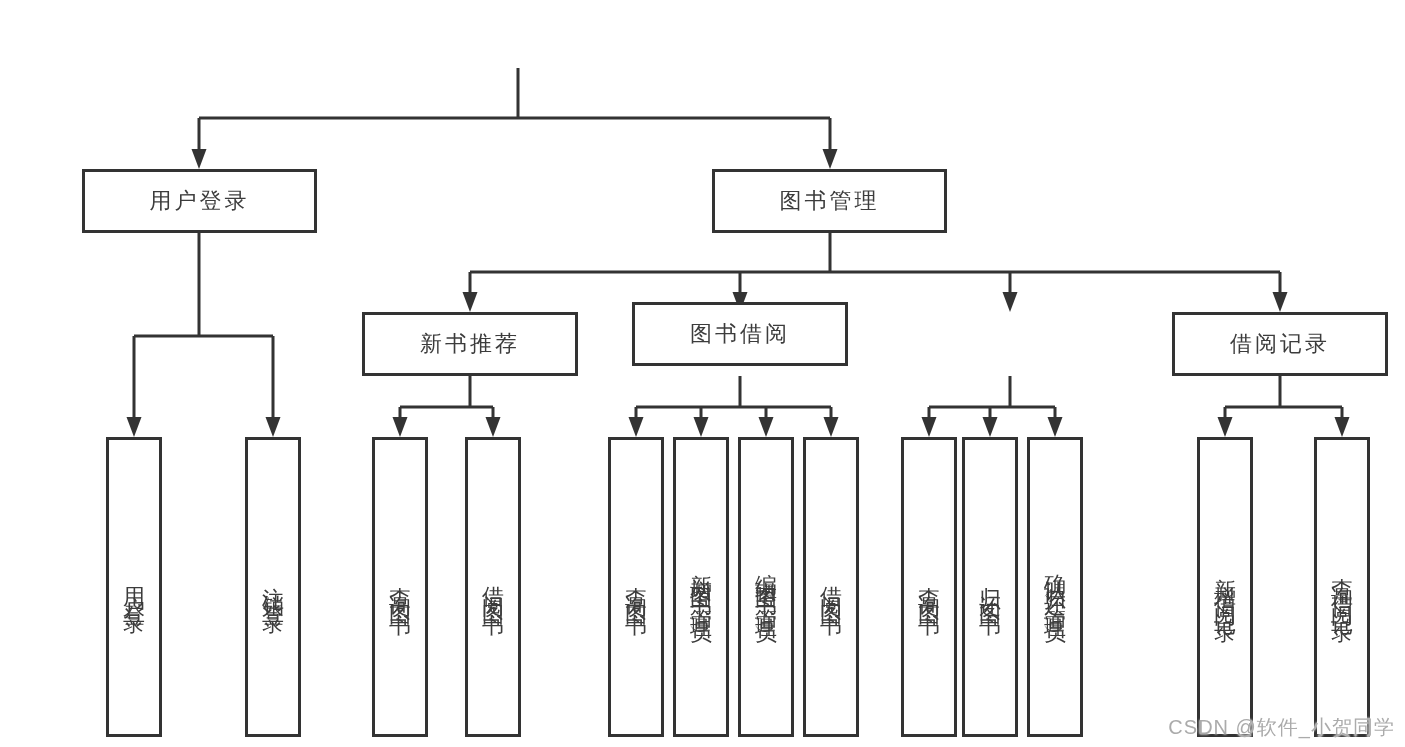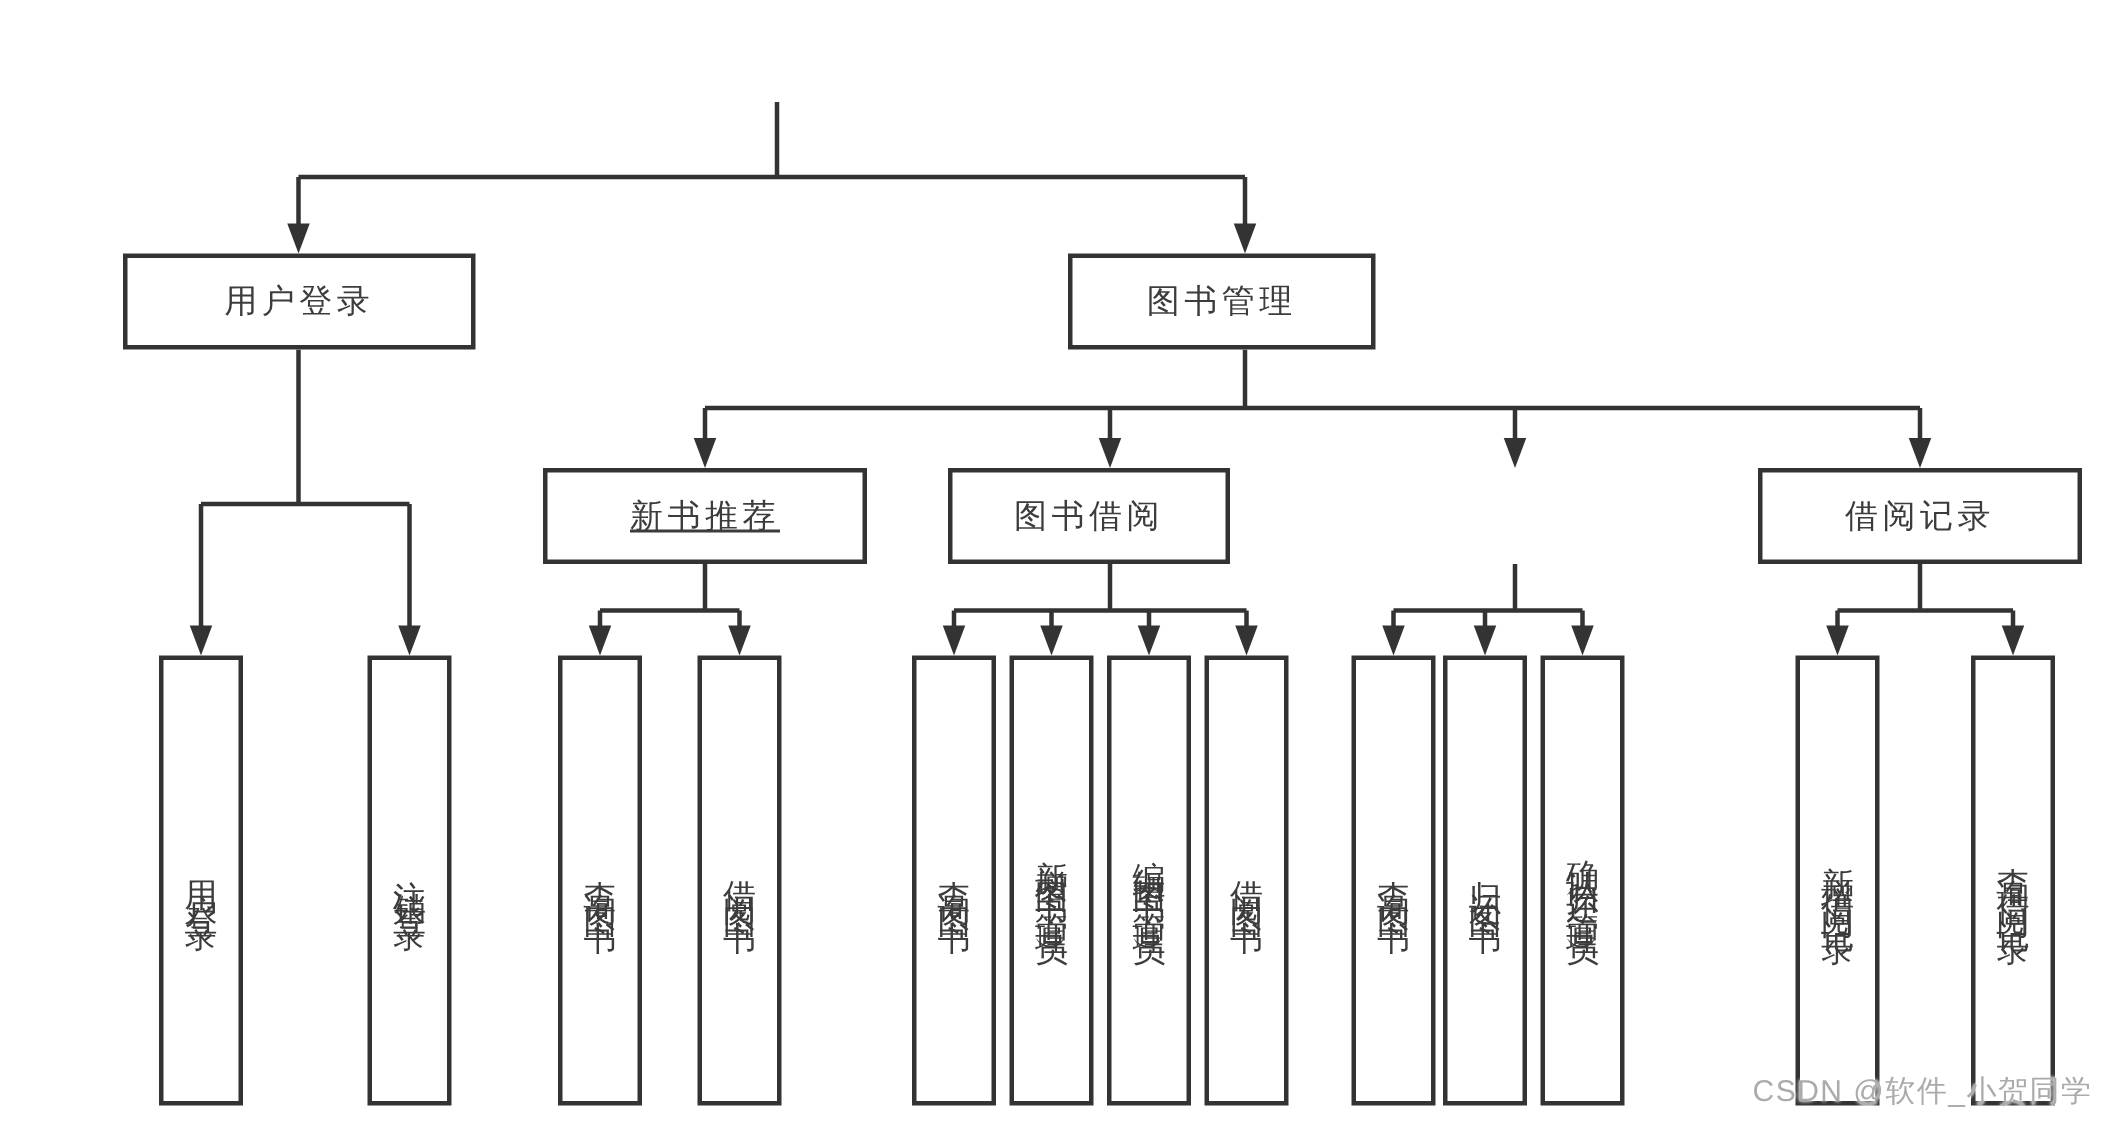--- a/index.html
+++ b/index.html
@@ -79,24 +79,24 @@
     </g>
     <g>
       <path d="M1280 376 V407 M1225 407 H1342 M1225 407 V419 M1342 407 V419"></path>
       <polygon points="1217.5,417 1232.5,417 1225,437"></polygon>
       <polygon points="1334.5,417 1349.5,417 1342,437"></polygon>
     </g>
   </svg>
 
 
   <div class="node hnode" style="left:82px;top:169px;width:235px;height:64px;">用户登录</div>
-  <div class="node hnode" style="left:712px;top:169px;width:205px;height:64px;">图书管理</div>
+  <div class="node hnode" style="left:712px;top:169px;width:235px;height:64px;">图书管理</div>
 
-  <div class="node hnode" style="left:362px;top:312px;width:216px;height:64px;text-decoration:underline;">新书推荐</div>
-  <div class="node hnode" style="left:632px;top:312px;width:188px;height:64px;">图书借阅</div>
+  <div class="node hnode" style="left:362px;top:312px;width:216px;height:64px;">新书推荐</div>
+  <div class="node hnode" style="left:632px;top:302px;width:216px;height:64px;">图书借阅</div>
   <div class="node hnode" style="left:1172px;top:312px;width:216px;height:64px;">借阅记录</div>
 
   <div class="node vnode" style="left:106px;top:437px;width:56px;height:300px;">
     <span class="vtext">用户登录</span>
   </div>
   <div class="node vnode" style="left:245px;top:437px;width:56px;height:300px;">
     <span class="vtext">注销登录</span>
   </div>
 
   <div class="node vnode" style="left:372px;top:437px;width:56px;height:300px;">

